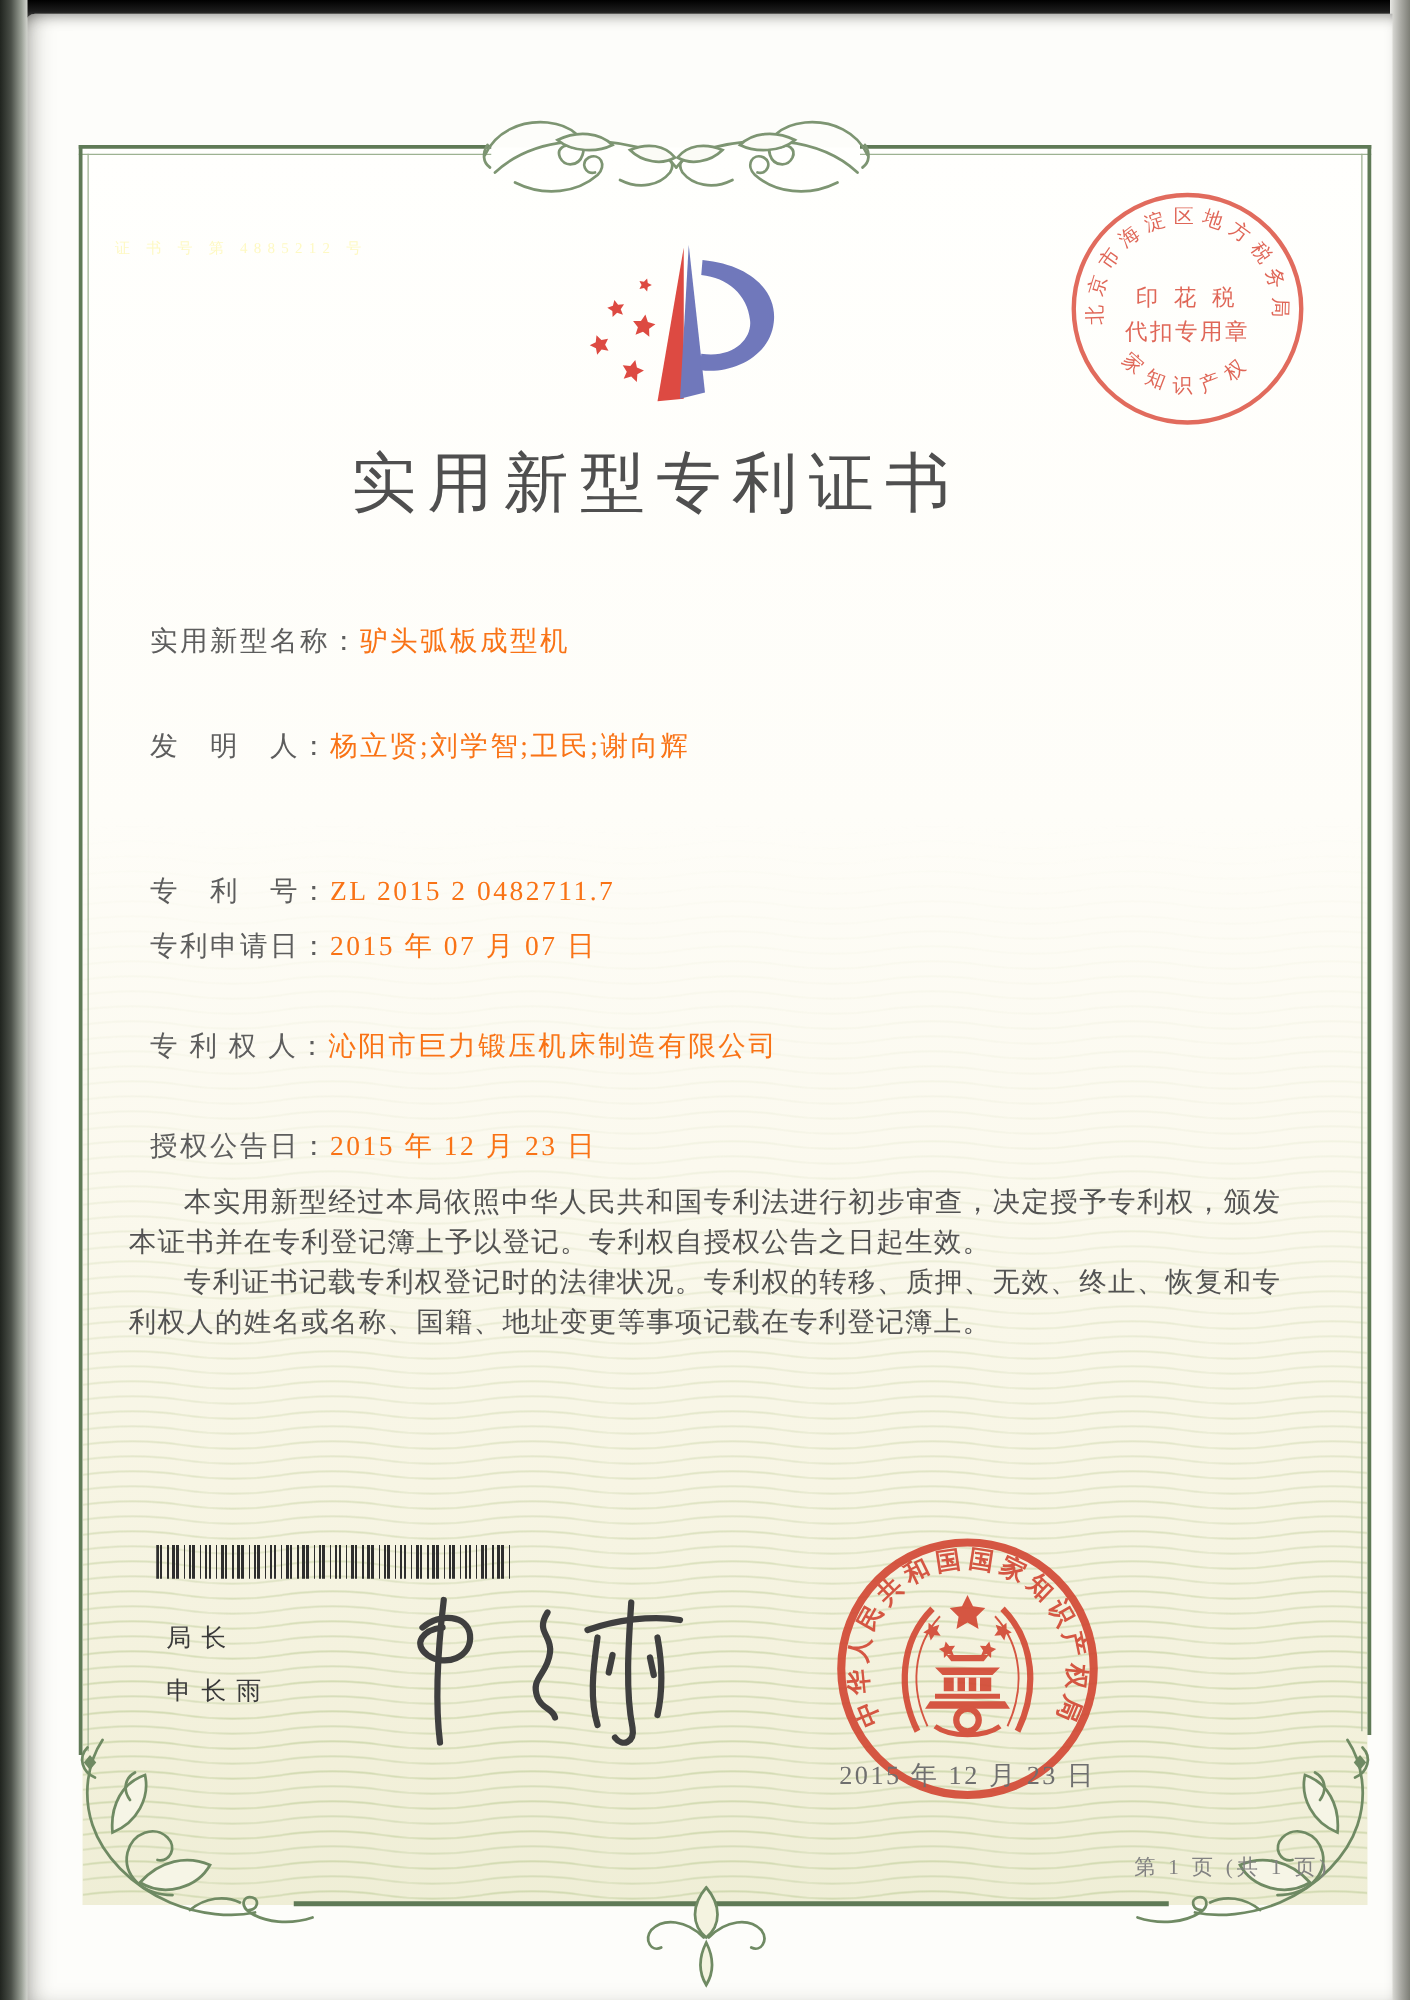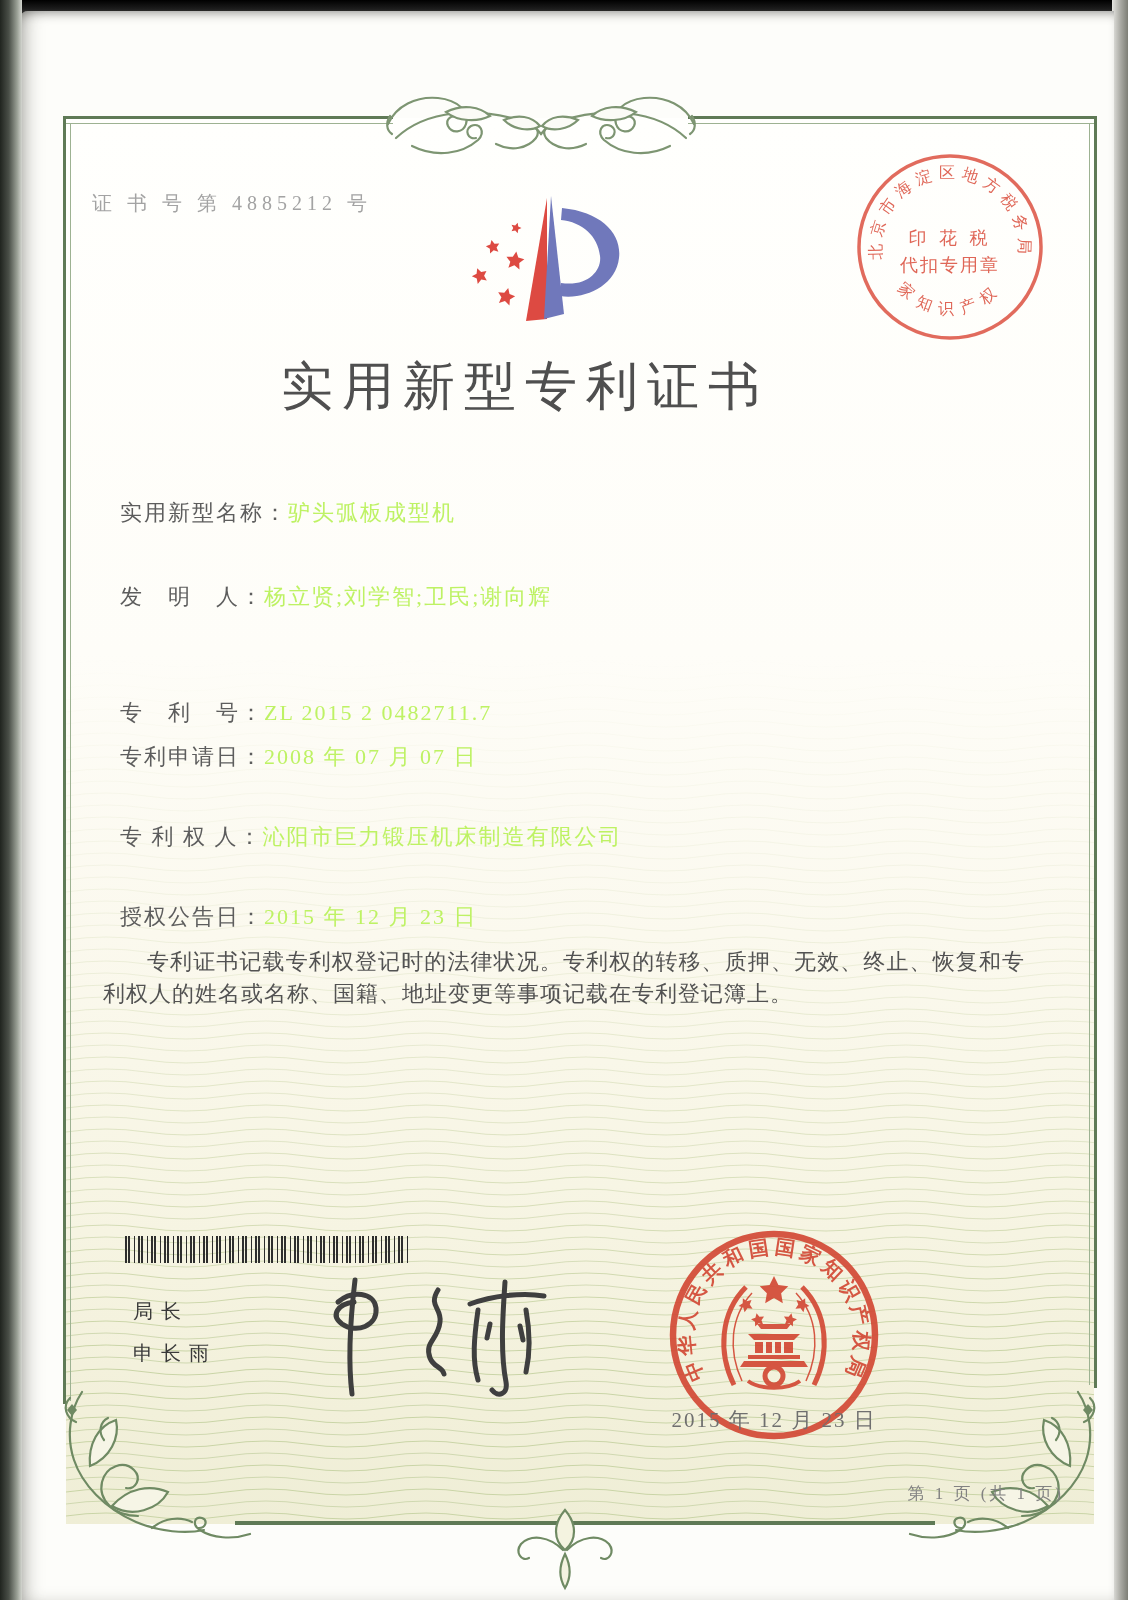--- a/index.html
+++ b/index.html
@@ -19,25 +19,25 @@
   
   .cert-bg{left:66px;top:118px;width:1028px;height:1406px;
     background:linear-gradient(180deg,#fffffd 0%,#fefdf8 38%,#fbf9ee 58%,#f7f5e4 76%,#f2f0da 92%,#efeed6 100%);}
   .waves{left:66px;top:118px;width:1028px;height:1406px;
     -webkit-mask-image:linear-gradient(180deg,transparent 0%,transparent 38%,rgba(0,0,0,.18) 55%,rgba(0,0,0,.55) 72%,#000 88%,#000 100%);
     mask-image:linear-gradient(180deg,transparent 0%,transparent 38%,rgba(0,0,0,.18) 55%,rgba(0,0,0,.55) 72%,#000 88%,#000 100%);}
   
   .bline{background:#5f7a56;}
   .bline.thin{background:#9db292;}
   
-  .cert-no{left:92px;top:190px;font-size:20px;letter-spacing:5px;color:#a3a3a3;}
+  .cert-no{left:92px;top:190px;font-size:12px;letter-spacing:5px;color:#fef9c3;}
   .title{left:225px;top:352px;width:600px;text-align:center;font-size:52px;letter-spacing:9px;color:#4f4f4f;font-weight:500;}
   .field{left:120px;width:860px;font-size:22px;color:#5a5a5a;letter-spacing:2px;white-space:nowrap;}
   .field .flabel{color:#5d5d5d;}
-  .field .fvalue{color:#bef264;}
+  .field .fvalue{color:#f97316;}
   .paras{left:103px;top:946px;width:922px;font-size:22px;line-height:32px;letter-spacing:1px;color:#525252;text-align:justify;}
   .paras p{margin:0;text-indent:2em;}
   .barcode{left:125px;top:1236px;width:286px;height:27px;
     background:repeating-linear-gradient(90deg,#2e2e2e 0 2px,transparent 2px 3px,#2e2e2e 3px 5px,transparent 5px 9px,#2e2e2e 9px 10px,transparent 10px 13px);}
   .director{left:133px;top:1290px;font-family:"Liberation Sans","DejaVu Sans",sans-serif;font-size:20px;color:#3a3a3a;letter-spacing:8px;line-height:42px;}
   .seal-date{left:662px;top:1406px;width:224px;text-align:center;font-size:21px;letter-spacing:2px;color:#6f6f6f;}
   .footer{left:64px;top:1482px;width:1000px;text-align:right;font-size:17px;letter-spacing:3px;color:#828282;}
   svg text{font-family:"Liberation Serif","DejaVu Serif",serif;}
 </style>
 </head>
@@ -167,30 +167,31 @@
 <div class="abs field" style="top:498px">
   <span class="flabel">实用新型名称：</span><span class="fvalue">驴头弧板成型机</span>
 </div>
 <div class="abs field" style="top:582px">
   <span class="flabel">发　明　人：</span><span class="fvalue">杨立贤;刘学智;卫民;谢向辉</span>
 </div>
 <div class="abs field" style="top:698px">
   <span class="flabel">专　利　号：</span><span class="fvalue">ZL 2015 2 0482711.7</span>
 </div>
 <div class="abs field" style="top:742px">
-  <span class="flabel">专利申请日：</span><span class="fvalue">2008 年 07 月 07 日</span>
+  <span class="flabel">专利申请日：</span><span class="fvalue">2015 年 07 月 07 日</span>
 </div>
 <div class="abs field" style="top:822px">
   <span class="flabel">专 利 权 人：</span><span class="fvalue">沁阳市巨力锻压机床制造有限公司</span>
 </div>
 <div class="abs field" style="top:902px">
   <span class="flabel">授权公告日：</span><span class="fvalue">2015 年 12 月 23 日</span>
 </div>
 
 <div class="abs paras">
+  <p>本实用新型经过本局依照中华人民共和国专利法进行初步审查，决定授予专利权，颁发本证书并在专利登记簿上予以登记。专利权自授权公告之日起生效。</p>
   <p>专利证书记载专利权登记时的法律状况。专利权的转移、质押、无效、终止、恢复和专利权人的姓名或名称、国籍、地址变更等事项记载在专利登记簿上。</p>
 </div>
 
 <div class="abs barcode"></div>
 
 <div class="abs director">
   <div>局长</div>
   <div>申长雨</div>
 </div>
 

